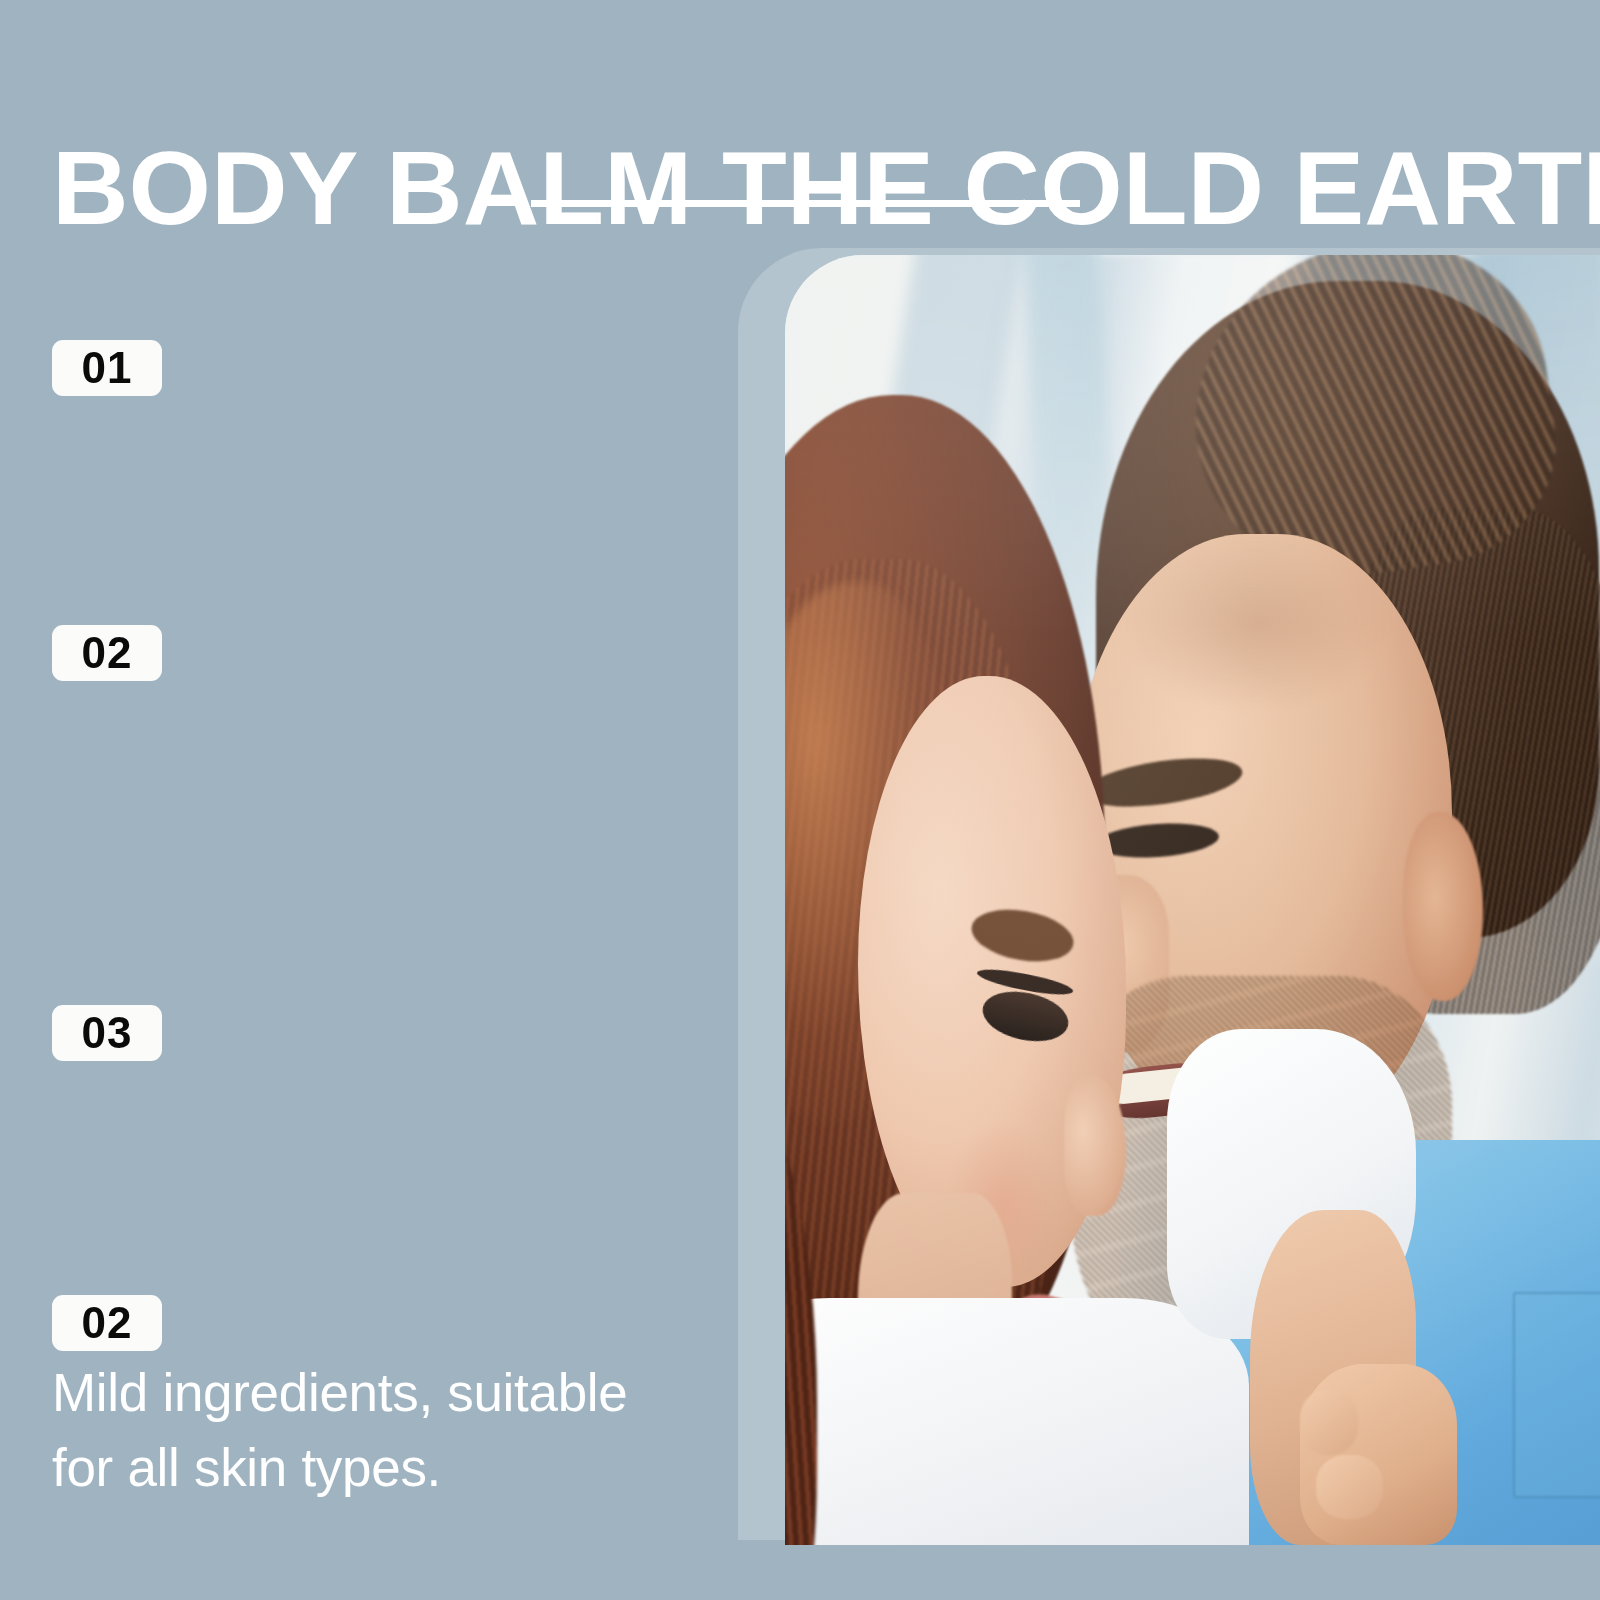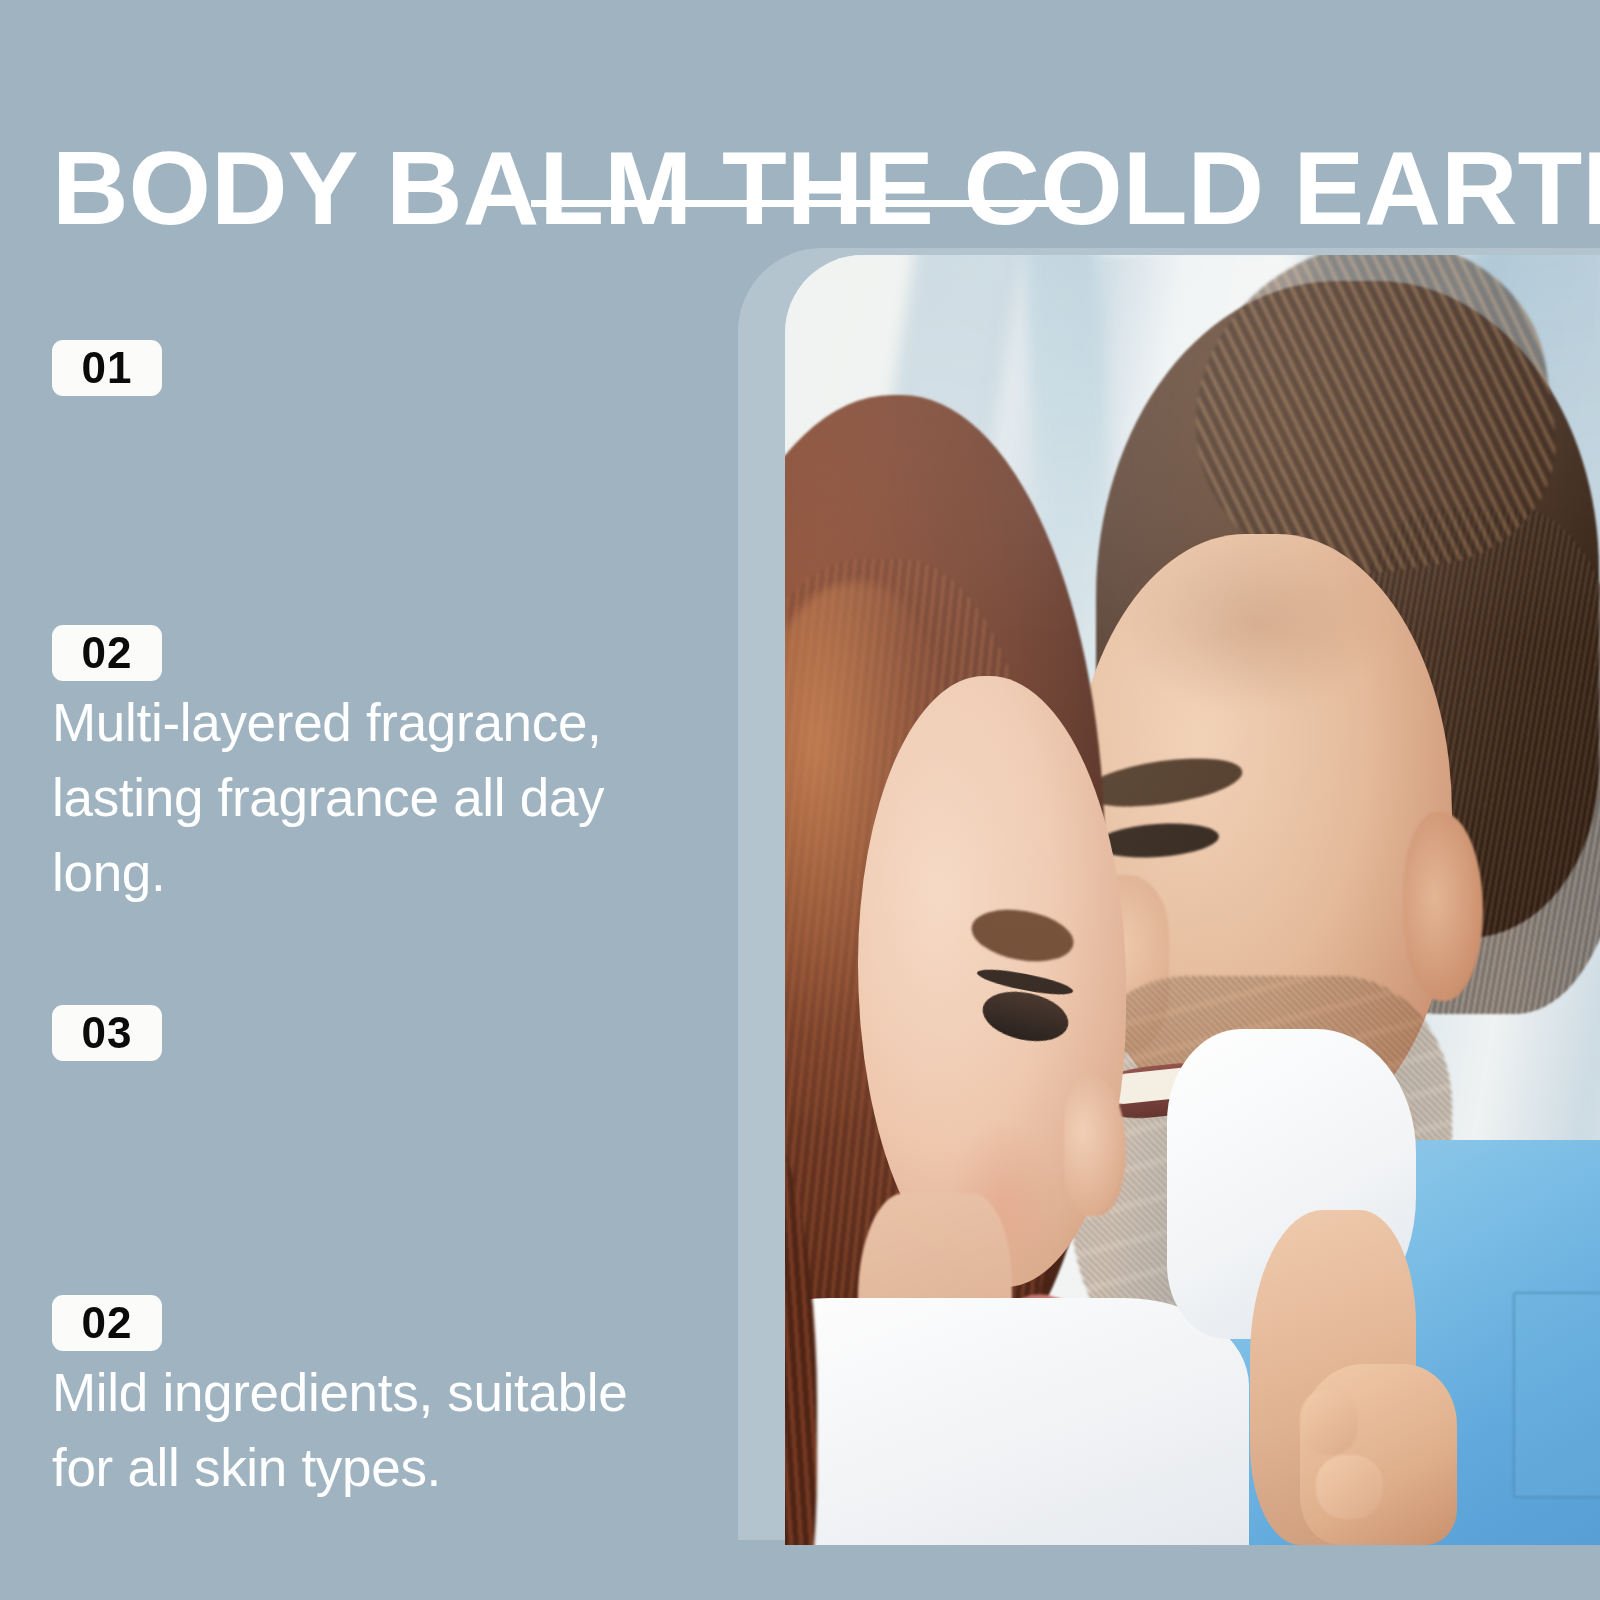--- a/index.html
+++ b/index.html
@@ -527,21 +527,20 @@
   <div id="title-divider"></div>
 
   <div id="features">
 
     <div class="feature" style="top:10px;">
       <div class="feature-badge">01</div>
     </div>
 
     <div class="feature" style="top:295px;">
       <div class="feature-badge">02</div>
-      <div class="feature-text">Multi-layered fragrance, lasting fragrance all day long.</div>
     </div>
 
     <div class="feature" style="top:675px;">
       <div class="feature-badge">03</div>
     </div>
 
     <div class="feature" style="top:965px;">
       <div class="feature-badge">02</div>
       <div class="feature-text">Mild ingredients, suitable for all skin types.</div>
     </div>

